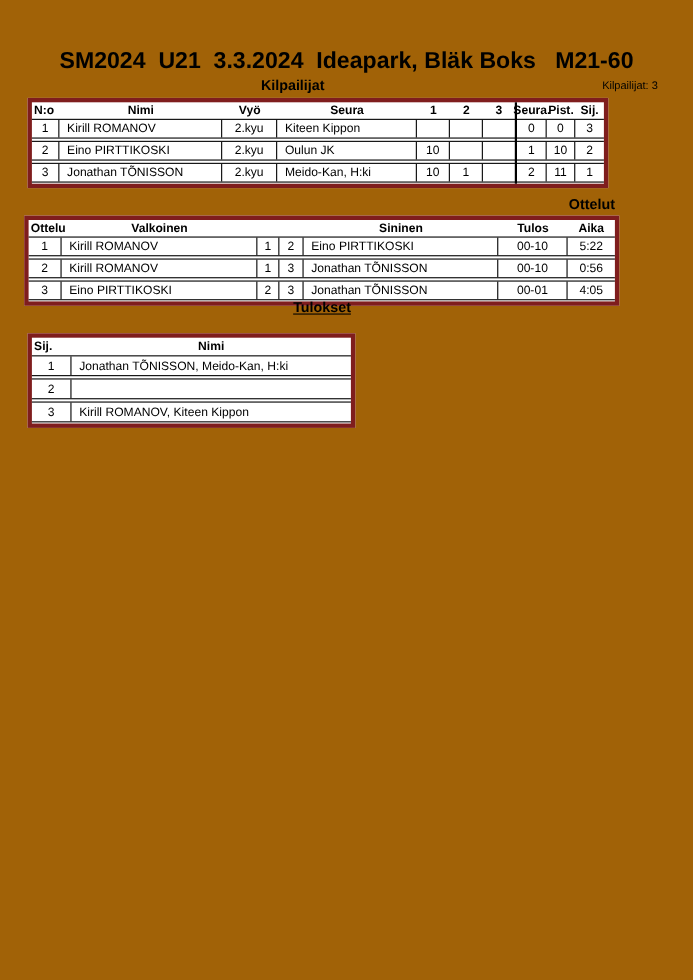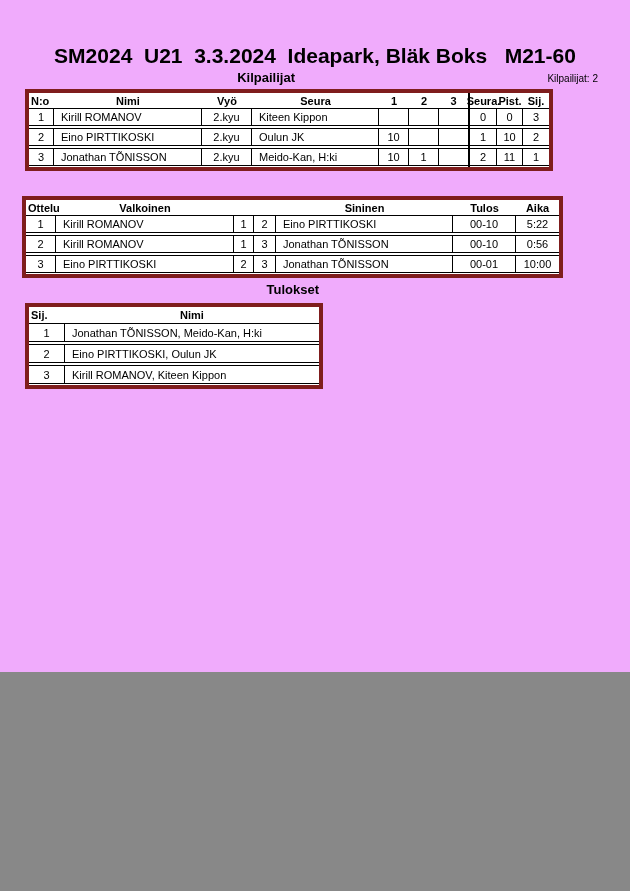--- a/index.html
+++ b/index.html
@@ -1,29 +1,29 @@
 <!DOCTYPE html>
 <html><head>
 <meta charset="utf-8">
 <style>
   html,body { margin:0; padding:0; background:#888; }
   .page {
-    position:relative; width:630px; height:672px; margin:0 auto;
-    background:#f0abfc; color:#000;
+    position:relative; width:630px; height:891px; margin:0 auto;
+    background:#a16207; color:#000;
     font-family:"Liberation Sans","DejaVu Sans",sans-serif;
     overflow:hidden;
   }
   .title {
     position:absolute; top:44px; left:0; width:630px;
     text-align:center; font-size:21px; font-weight:bold; white-space:pre;
   }
   .sec-heading { position:absolute; font-size:13px; font-weight:bold; text-align:right; white-space:pre; }
   .heading-kilpailijat { top:70px; left:175px; width:120px; }
   .heading-ottelut    { top:178px; left:22px; width:537px; }
-  .heading-tulokset   { top:282px; left:25px; width:294px; }
+  .heading-tulokset   { top:272px; left:25px; width:294px;text-decoration:underline; }
   .count-label { position:absolute; top:73px; right:32px; font-size:10px; }
 
   .tbl { position:absolute; border:4px solid #7f1d1d; background:#fff; }
   .tbl1 { left:25px; top:89px;  width:520px; }
   .tbl2 { left:22px; top:196px; width:533px; }
   .tbl3 { left:25px; top:303px; width:290px; }
 
   .hdr { display:flex; align-items:center; height:15px; font-size:11px; font-weight:bold; white-space:nowrap; }
   .tbl3 .hdr { height:16px; }
   .row {
@@ -54,21 +54,21 @@
   .w-sij{width:36px} .w-rname{width:254px}
 </style>
 </head>
 <body>
 
 <div class="page">
 
   <div class="title">SM2024  U21  3.3.2024  Ideapark, Bläk Boks   M21-60</div>
 
   <div class="sec-heading heading-kilpailijat">Kilpailijat</div>
-  <div class="count-label">Kilpailijat: 2</div>
+  <div class="count-label">Kilpailijat: 3</div>
 
   <div class="tbl tbl1">
     <div class="divider"></div>
     <div class="hdr">
       <div class="c hpad w-no">N:o</div>
       <div class="c center w-name">Nimi</div>
       <div class="c center w-belt">Vyö</div>
       <div class="c center w-club">Seura</div>
       <div class="c center w-r1">1</div>
       <div class="c center w-r2">2</div>
@@ -111,20 +111,21 @@
       <div class="c left bR w-club">Meido-Kan, H:ki</div>
       <div class="c center bR w-r1">10</div>
       <div class="c center bR w-r2">1</div>
       <div class="c center w-r3"></div>
       <div class="c center bR w-wins">2</div>
       <div class="c center bR w-pts">11</div>
       <div class="c center w-place">1</div>
     </div>
   </div>
 
+  <div class="sec-heading heading-ottelut">Ottelut</div>
 
   <div class="tbl tbl2">
     <div class="hdr">
       <div class="c hpad w-mno">Ottelu</div>
       <div class="c center w-white">Valkoinen</div>
       <div class="c w-wn"></div>
       <div class="c w-bn"></div>
       <div class="c center w-blue">Sininen</div>
       <div class="c center w-res">Tulos</div>
       <div class="c center w-time">Aika</div>
@@ -150,38 +151,37 @@
       <div class="c center w-time">0:56</div>
     </div>
 
     <div class="row">
       <div class="c center bR w-mno">3</div>
       <div class="c left bR w-white">Eino PIRTTIKOSKI</div>
       <div class="c center bR w-wn">2</div>
       <div class="c center bR w-bn">3</div>
       <div class="c left bR w-blue">Jonathan TÕNISSON</div>
       <div class="c center bR w-res">00-01</div>
-      <div class="c center w-time">10:00</div>
+      <div class="c center w-time">4:05</div>
     </div>
   </div>
 
   <div class="sec-heading heading-tulokset">Tulokset</div>
 
   <div class="tbl tbl3">
     <div class="hdr">
       <div class="c hpad w-sij">Sij.</div>
       <div class="c center w-rname">Nimi</div>
     </div>
     <div class="row">
       <div class="c center bR w-sij">1</div>
       <div class="c left w-rname">Jonathan TÕNISSON, Meido-Kan, H:ki</div>
     </div>
     <div class="row">
       <div class="c center bR w-sij">2</div>
-      <div class="c left w-rname">Eino PIRTTIKOSKI, Oulun JK</div>
     </div>
     <div class="row">
       <div class="c center bR w-sij">3</div>
       <div class="c left w-rname">Kirill ROMANOV, Kiteen Kippon</div>
     </div>
   </div>
 
 </div>
 
 </body></html>

